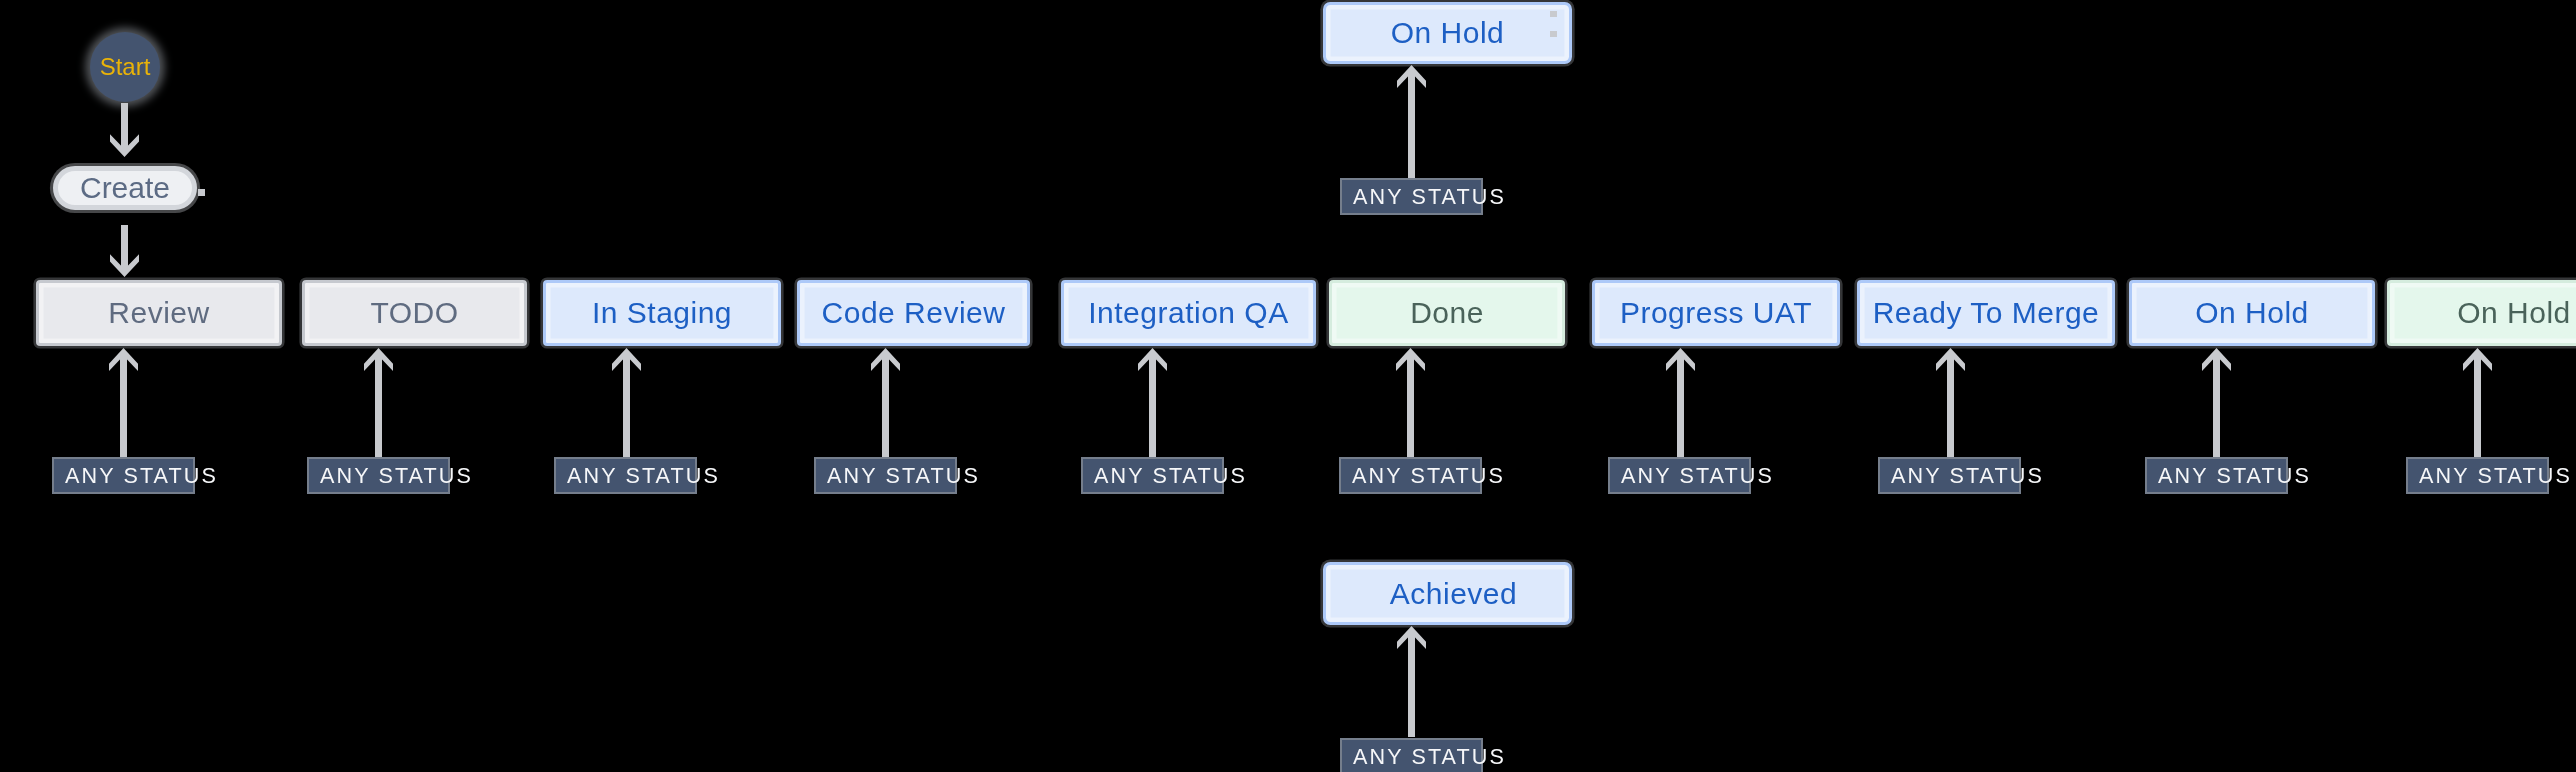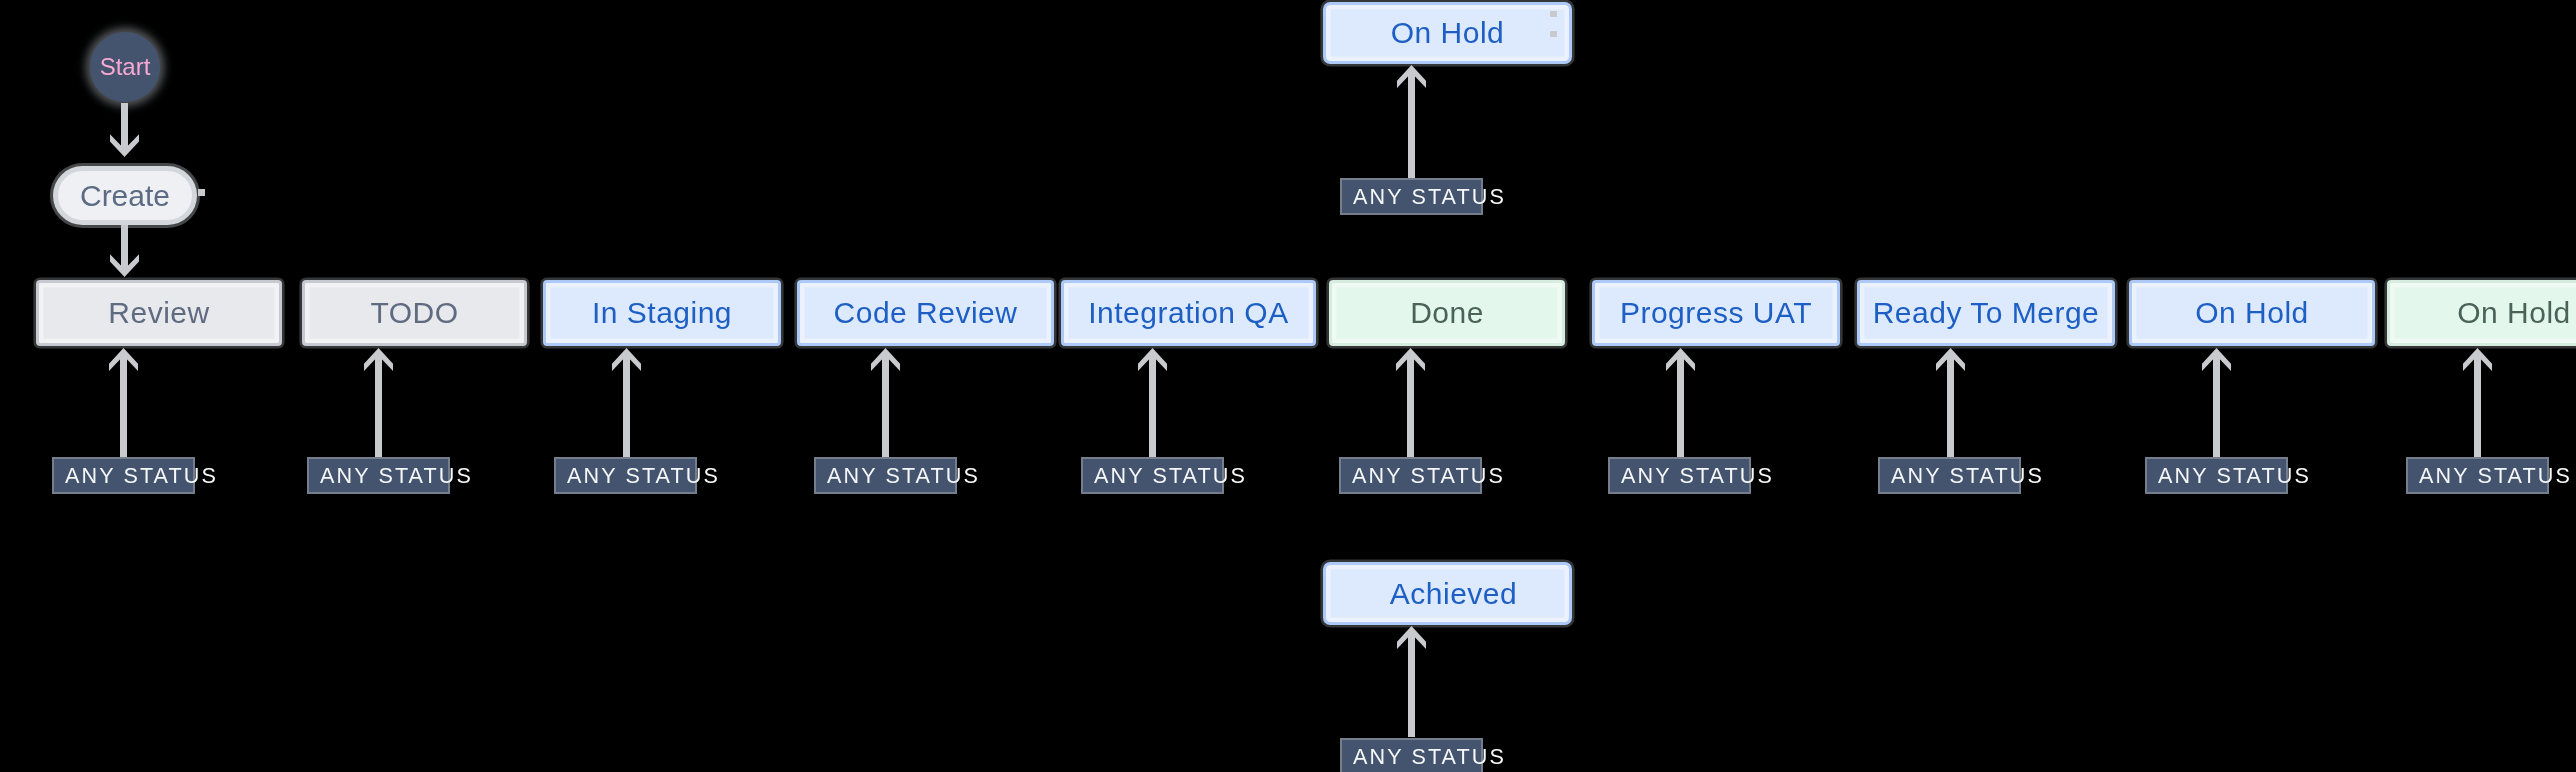--- a/index.html
+++ b/index.html
@@ -45,27 +45,27 @@
   .arrow.up .shaft{top:8.2px; bottom:0;}
   .arrow.down .shaft{top:0; bottom:8.2px;}
   .arrow svg{position:absolute; left:0; width:29px; height:24px; display:block;}
   .arrow.up svg{top:0;}
   .arrow.down svg{bottom:0;}
   .arrow svg polygon{fill:var(--arrow);}
 
   
   .start-node{
     position:absolute; left:90px; top:32px; width:70px; height:70px;
-    border-radius:50%; background:var(--dark); color:#f9a8d4;
+    border-radius:50%; background:var(--dark); color:#eab308;
     display:flex; align-items:center; justify-content:center;
     font-size:24px;
     box-shadow:0 0 8.2px 4.6px rgba(185,190,200,.45);
   }
   .create-pill{
-    position:absolute; left:53px; top:166px; width:144px; height:59px;
+    position:absolute; left:53px; top:166px; width:144px; height:44px;
     background:var(--pill-bg); color:var(--pill-text);
     border:5.2px solid var(--pill-border); border-radius:31px;
     display:flex; align-items:center; justify-content:center;
     font-size:30px;
     box-shadow:0 0 0 3.1px rgba(200,203,210,.35);
   }
   .fragment{position:absolute; background:var(--arrow);}
 </style>
 </head>
 <body>
@@ -95,21 +95,21 @@
     <span class="shaft"></span>
     <svg viewBox="0 0 56 46">
         <polygon points="28,0 56,30 56,44 34,21 22,21 0,44 0,30"></polygon>
       </svg>
   </div>
   <div class="any-status" style="left:1340px; top:178px;">ANY STATUS</div>
 
   <div class="status kind-gray" style="left:266px; top:280px; width:225px;">TODO</div>
   <div class="status kind-gray" style="left:0px; top:280px; width:246px;">Review</div>
   <div class="status kind-blue" style="left:507px; top:280px; width:238px;">In Staging</div>
-  <div class="status kind-blue" style="left:761px; top:280px; width:257px;">Code Review</div>
+  <div class="status kind-blue" style="left:761px; top:280px; width:233px;">Code Review</div>
   <div class="status kind-green" style="left:1293px; top:280px; width:236px;">Done</div>
   <div class="status kind-blue" style="left:1025px; top:280px; width:255px;">Integration QA</div>
   <div class="status kind-blue" style="left:1556px; top:280px; width:248px;">Progress UAT</div>
   <div class="status kind-blue" style="left:1821px; top:280px; width:258px;">Ready To Merge</div>
   <div class="status kind-blue" style="left:2093px; top:280px; width:246px;">On Hold</div>
   <div class="status kind-green" style="left:2351px; top:280px; width:254px;">On Hold</div>
 
   <div class="arrow up" style="left:109px; top:348px; height:109px;">
     <span class="shaft"></span>
     <svg viewBox="0 0 56 46">

